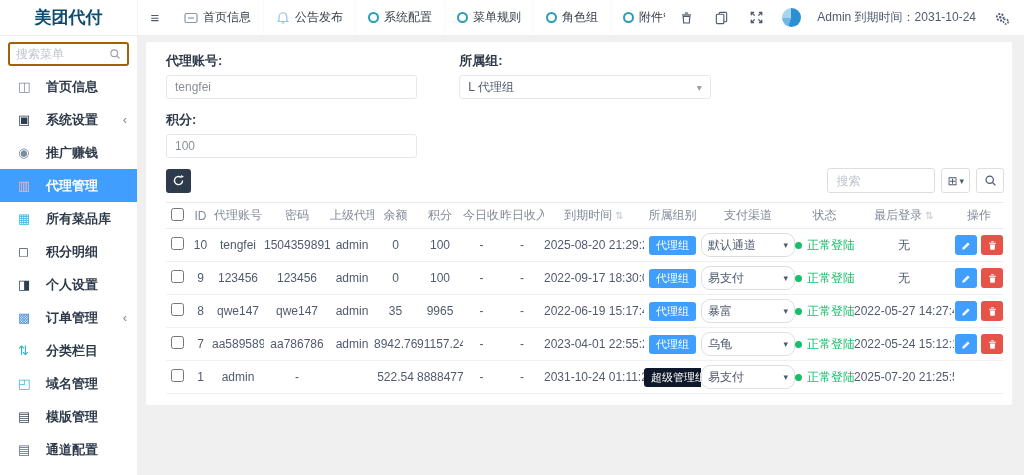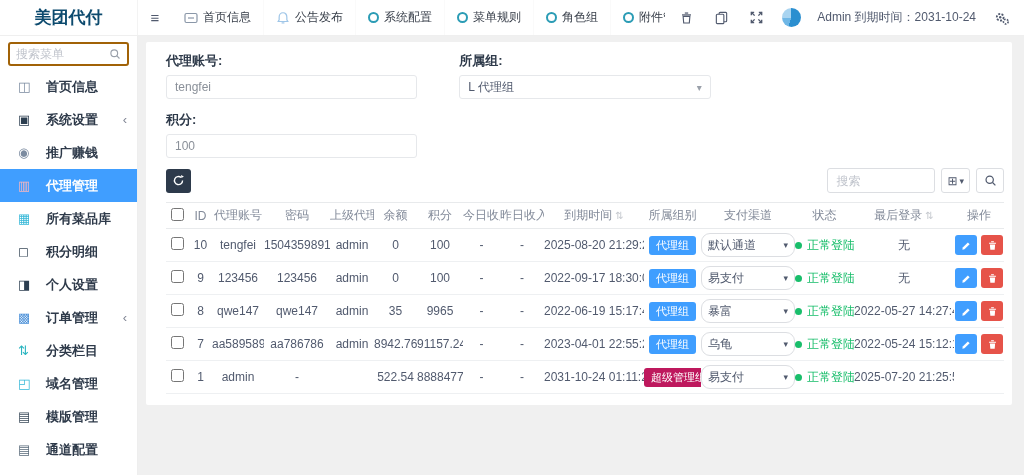--- a/index.html
+++ b/index.html
@@ -79,21 +79,21 @@
   
   table { width:100%; border-collapse:collapse; table-layout:fixed; margin-top:9px; }
   thead th { border-top:1px solid #e8eaec; border-bottom:1px solid #e8eaec; height:26px;
     font-size:12px; font-weight:normal; color:#828a99; text-align:center; white-space:nowrap;
     overflow:hidden; }
   tbody td { border-bottom:1px solid #eef0f2; height:33px; font-size:12px; color:#515a6e;
     text-align:center; white-space:nowrap; overflow:hidden; }
   .sort-ic { color:#c5c8ce; font-size:10px; margin-left:3px; cursor:pointer; }
   .badge { display:inline-block; padding:2px 7px; border-radius:3px; font-size:11px; color:#fff; }
   .badge.normal { background:#3f9eff; }
-  .badge.super { background:#be185d; }
+  .badge.super { background:#0f172a; }
   .row-select { width:100%; max-width:104px; height:24px; margin:0 auto; border:1px solid #dcdee2;
     border-radius:9px; display:flex; align-items:center; justify-content:space-between;
     padding:0 6px; font-size:12px; color:#515a6e; cursor:pointer; background:#fff; }
   .row-select .caret { color:#515a6e; font-size:9px; }
   .status { color:#19be6b; }
   .status .dot { display:inline-block; width:7px; height:7px; border-radius:50%;
     background:#19be6b; margin-right:5px; vertical-align:middle; }
   .actions { display:flex; gap:4px; justify-content:center; }
   .act-btn { width:22px; height:20px; border:none; border-radius:3px; cursor:pointer;
     display:flex; align-items:center; justify-content:center; line-height:0; }

